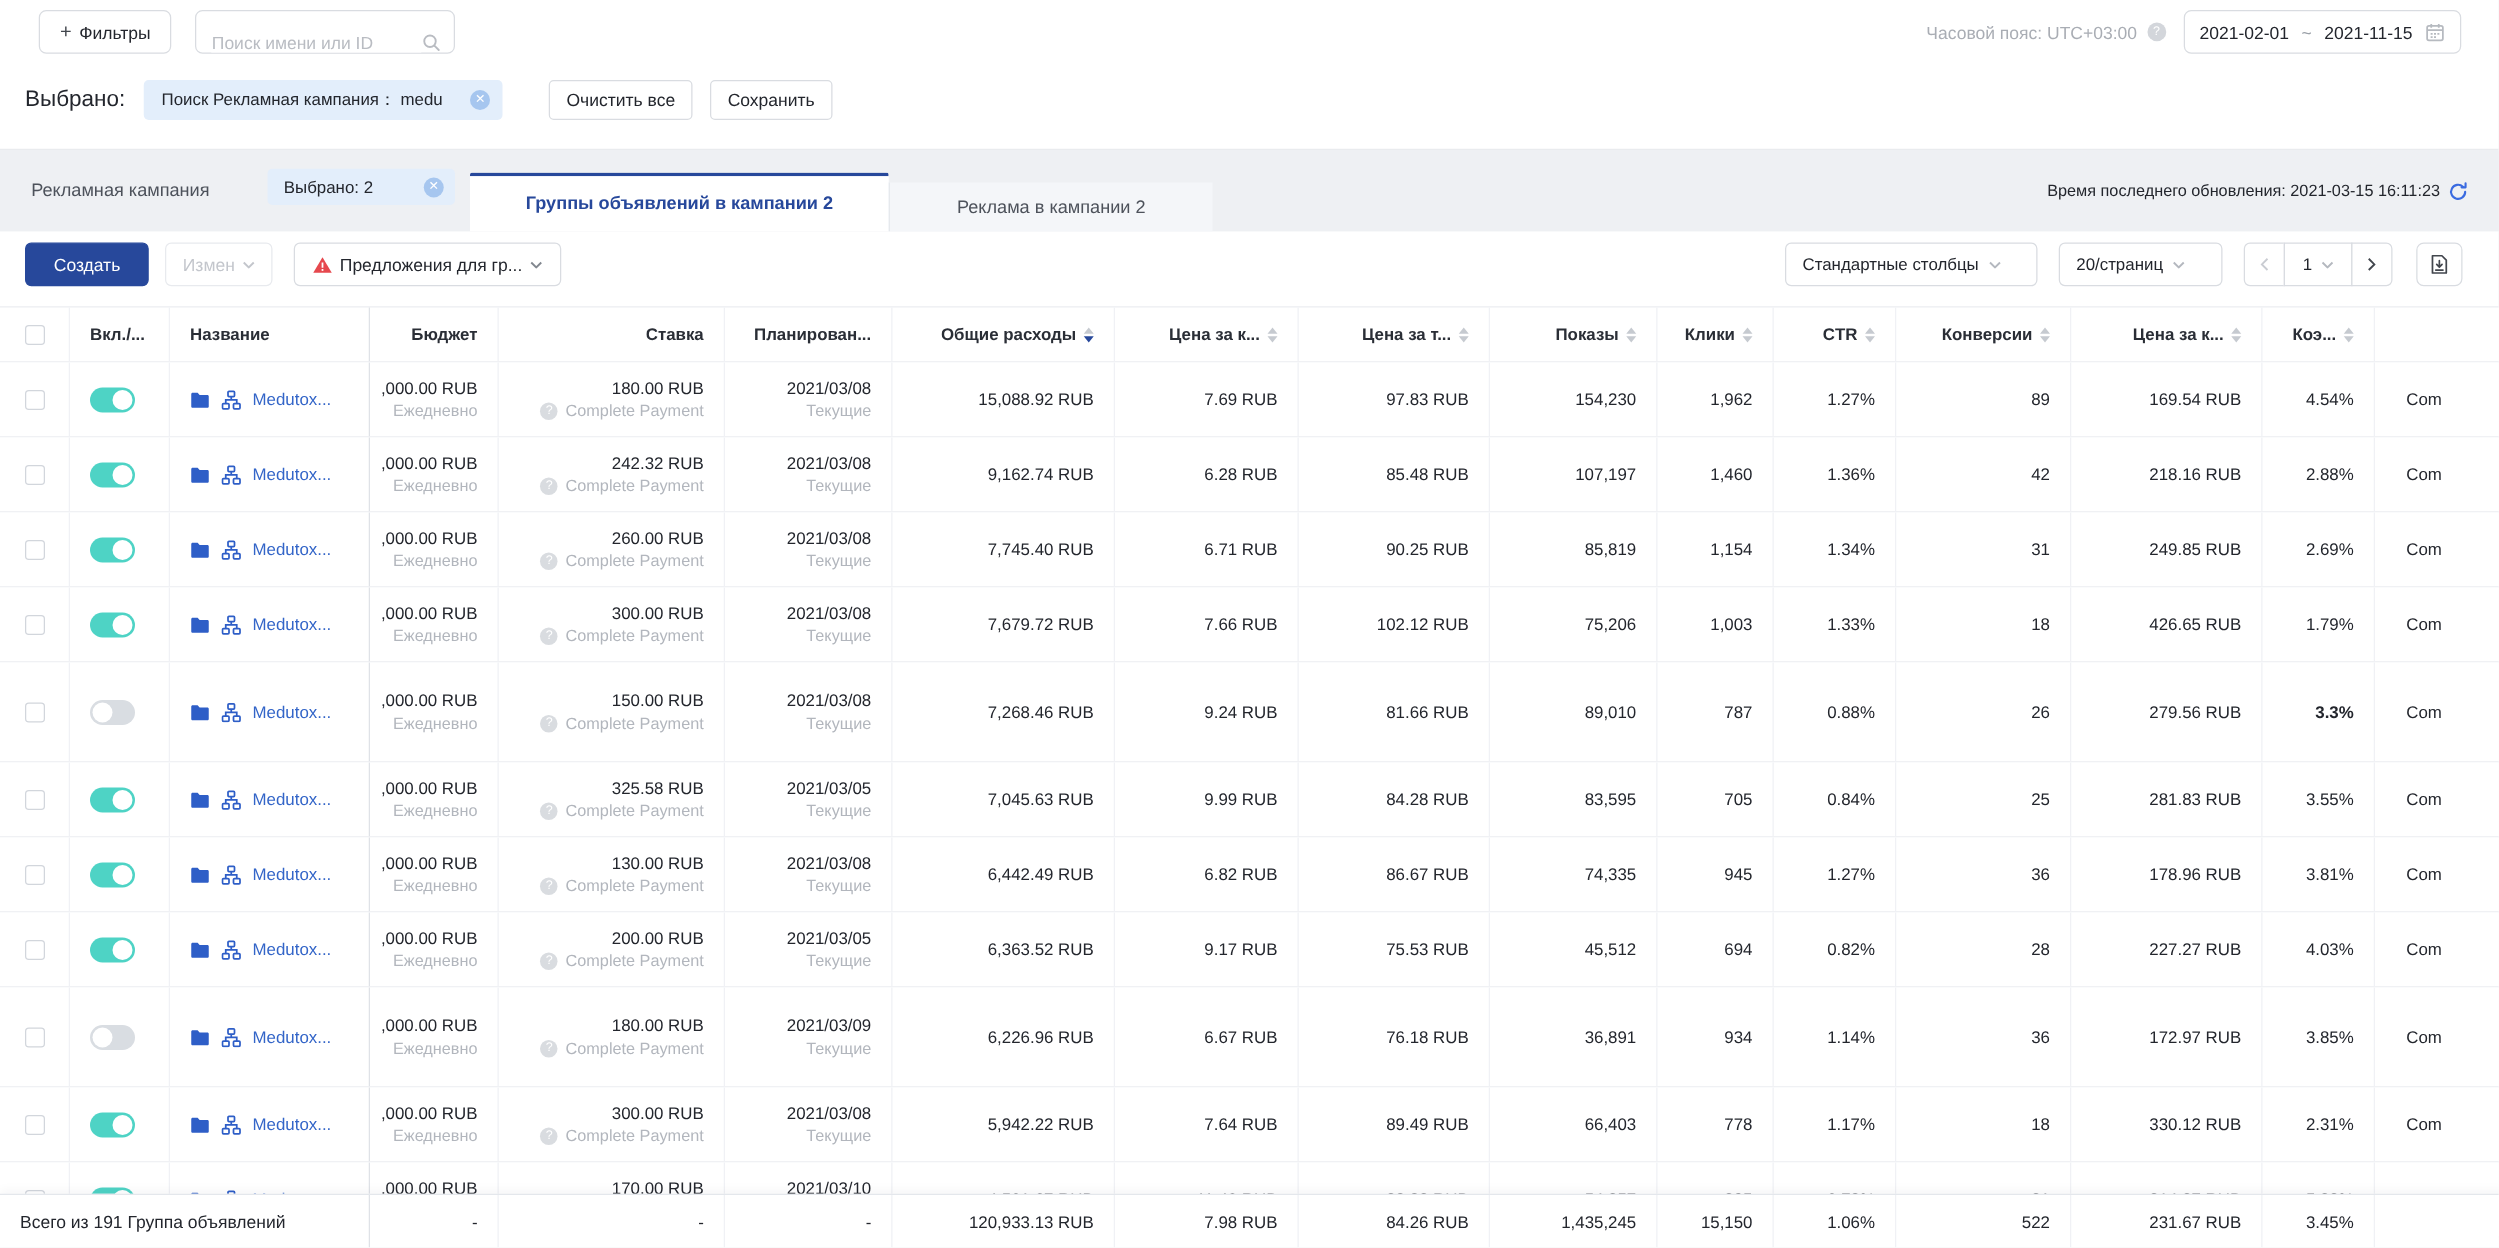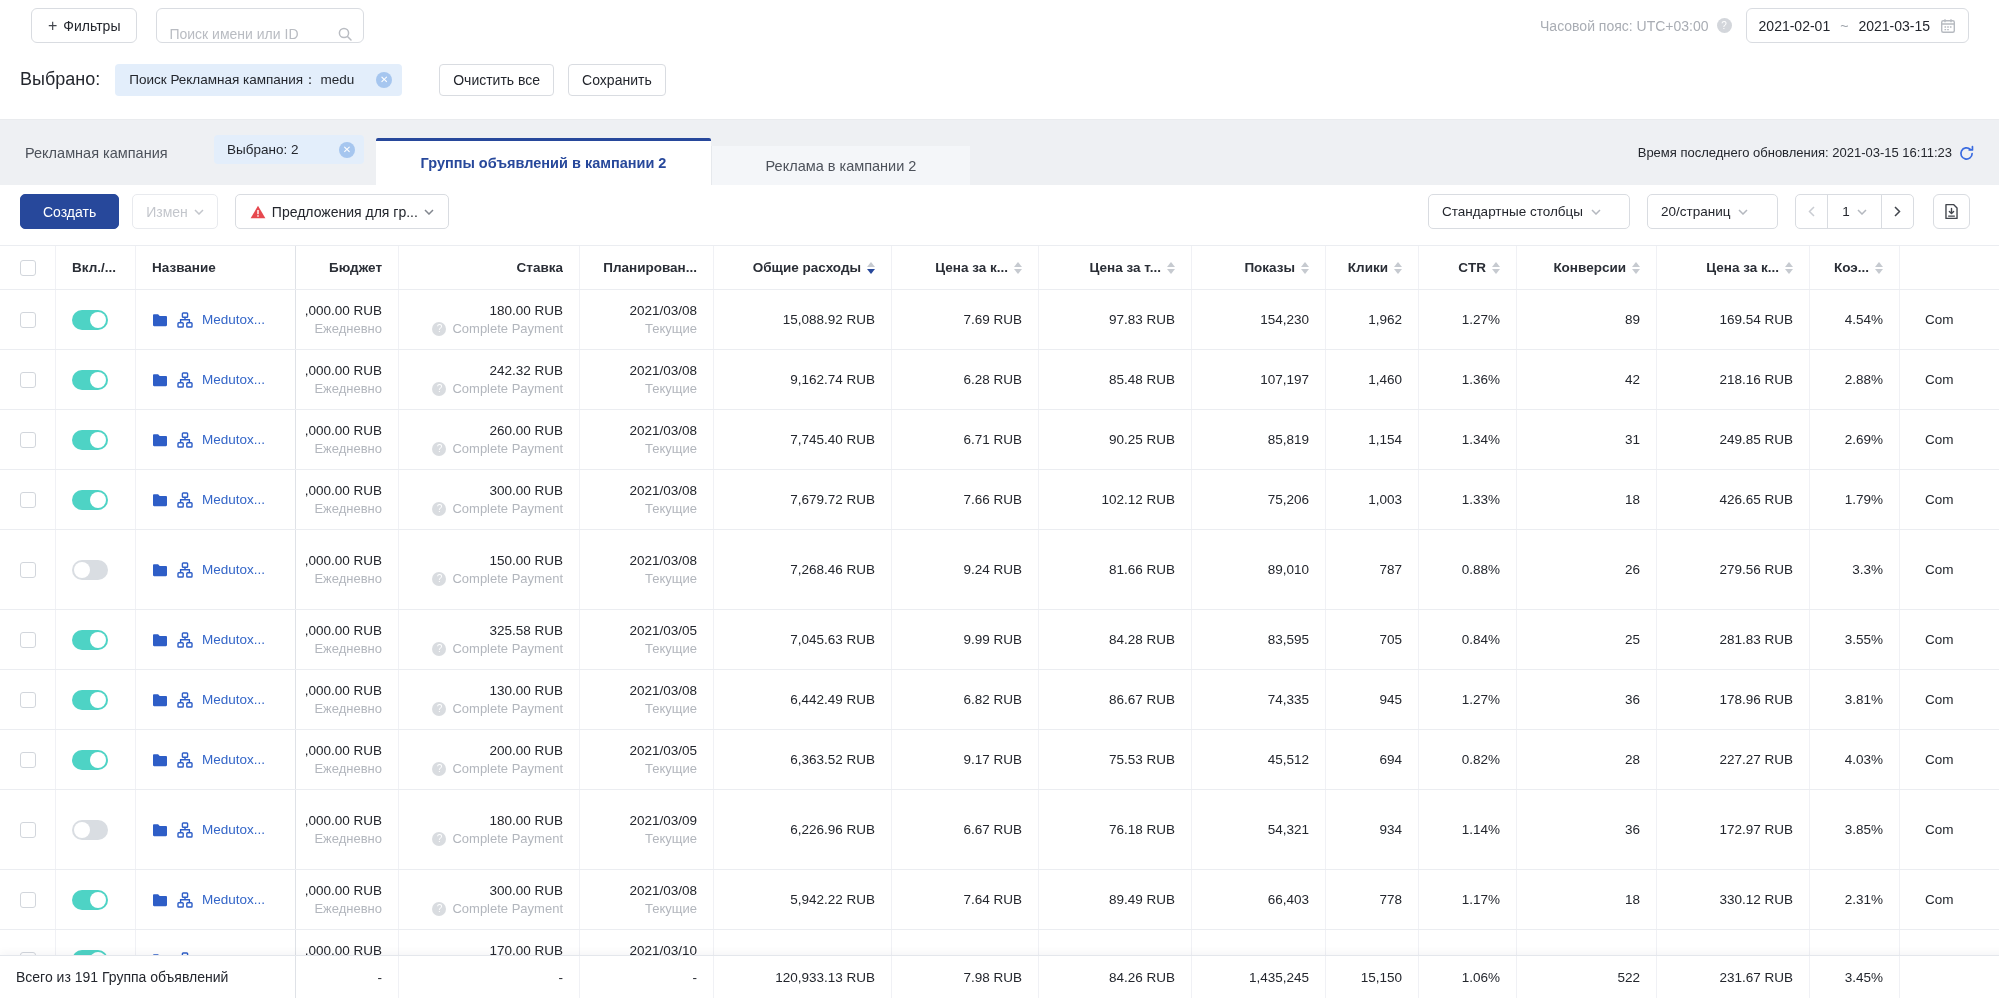--- a/index.html
+++ b/index.html
@@ -112,21 +112,21 @@
             <circle cx="7" cy="7" r="4.6"></circle>
             <path d="M10.5 10.5 14 14" stroke-linecap="round"></path>
           </svg>
       </div>
       <div class="fb-right">
         <span class="tz">Часовой пояс: UTC+03:00</span>
         <span class="help">?</span>
         <div class="date-box">
           <span>2021-02-01</span>
           <span class="date-sep">~</span>
-          <span>2021-03-15</span>
+          <span>2021-11-15</span>
           <svg width="16" height="16" viewBox="0 0 16 16" fill="none" stroke="#b6bac0" stroke-width="1.4">
               <rect x="1.7" y="2.7" width="12.6" height="11.6" rx="1.5"></rect>
               <path d="M1.7 6h12.6M5 1.2v3M11 1.2v3M4.5 9h1.6M7.2 9h1.6M9.9 9h1.6M4.5 11.6h1.6M7.2 11.6h1.6"></path>
             </svg>
         </div>
       </div>
     </div>
     <div class="fb-row2">
       <span class="selected-label">Выбрано:</span>
       <div class="tag">
@@ -653,21 +653,21 @@
             </div>
             <div class="td align-right" style="width: 98px;">
               <div class="num">0.88%</div>
             </div>
             <div class="td align-right" style="width: 140px;">
               <div class="num">26</div>
             </div>
             <div class="td align-right" style="width: 153px;">
               <div class="num">279.56 RUB</div>
             </div>
-            <div class="td align-right" style="width: 90px;">
+            <div class="td align-right" style="width: 90px; font-weight: bold;">
               <div class="num">3.3%</div>
             </div>
             <div class="td align-left" style="width: 260px;">
               <div class="extra-val">Com</div>
             </div>
           </div>
           <div class="tr row">
             <div class="td align-center" style="width: 56px;">
               <div class="cb"></div>
             </div>
@@ -923,21 +923,21 @@
             <div class="td align-right" style="width: 178px;">
               <div class="num">6,226.96 RUB</div>
             </div>
             <div class="td align-right" style="width: 147px;">
               <div class="num">6.67 RUB</div>
             </div>
             <div class="td align-right" style="width: 153px;">
               <div class="num">76.18 RUB</div>
             </div>
             <div class="td align-right" style="width: 134px;">
-              <div class="num">54,321</div>
+              <div class="num">36,891</div>
             </div>
             <div class="td align-right" style="width: 93px;">
               <div class="num">934</div>
             </div>
             <div class="td align-right" style="width: 98px;">
               <div class="num">1.14%</div>
             </div>
             <div class="td align-right" style="width: 140px;">
               <div class="num">36</div>
             </div>

